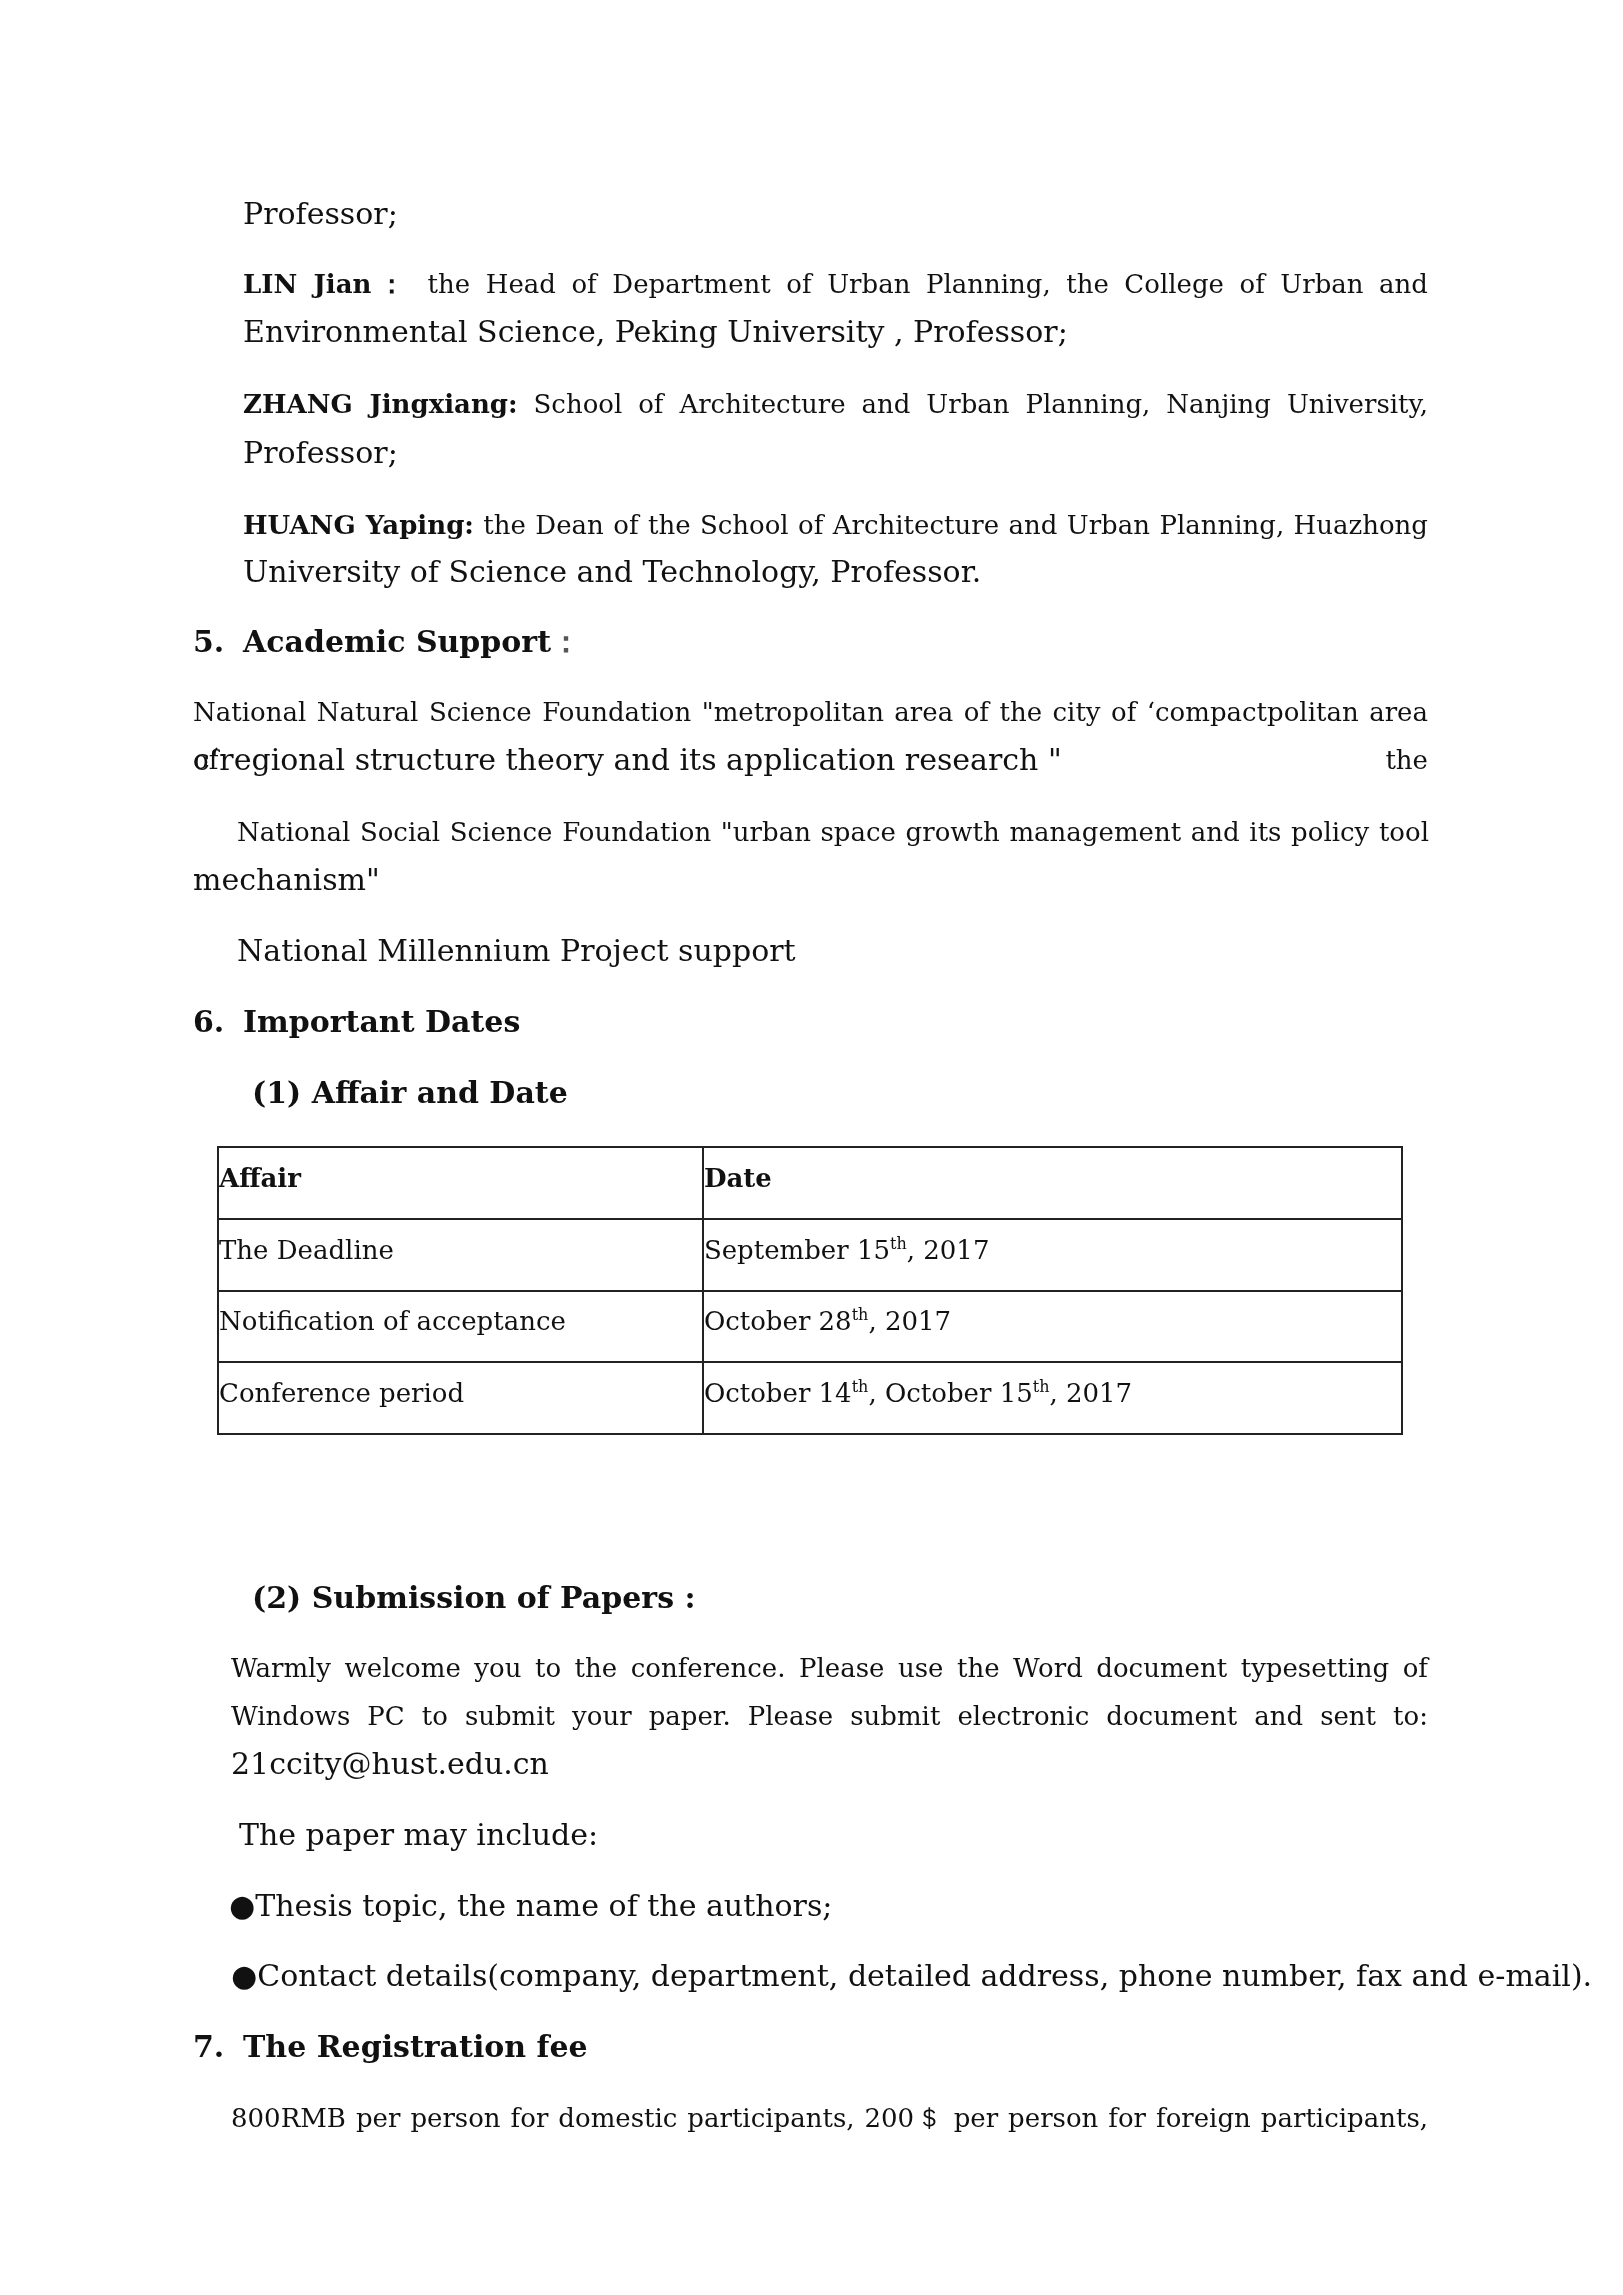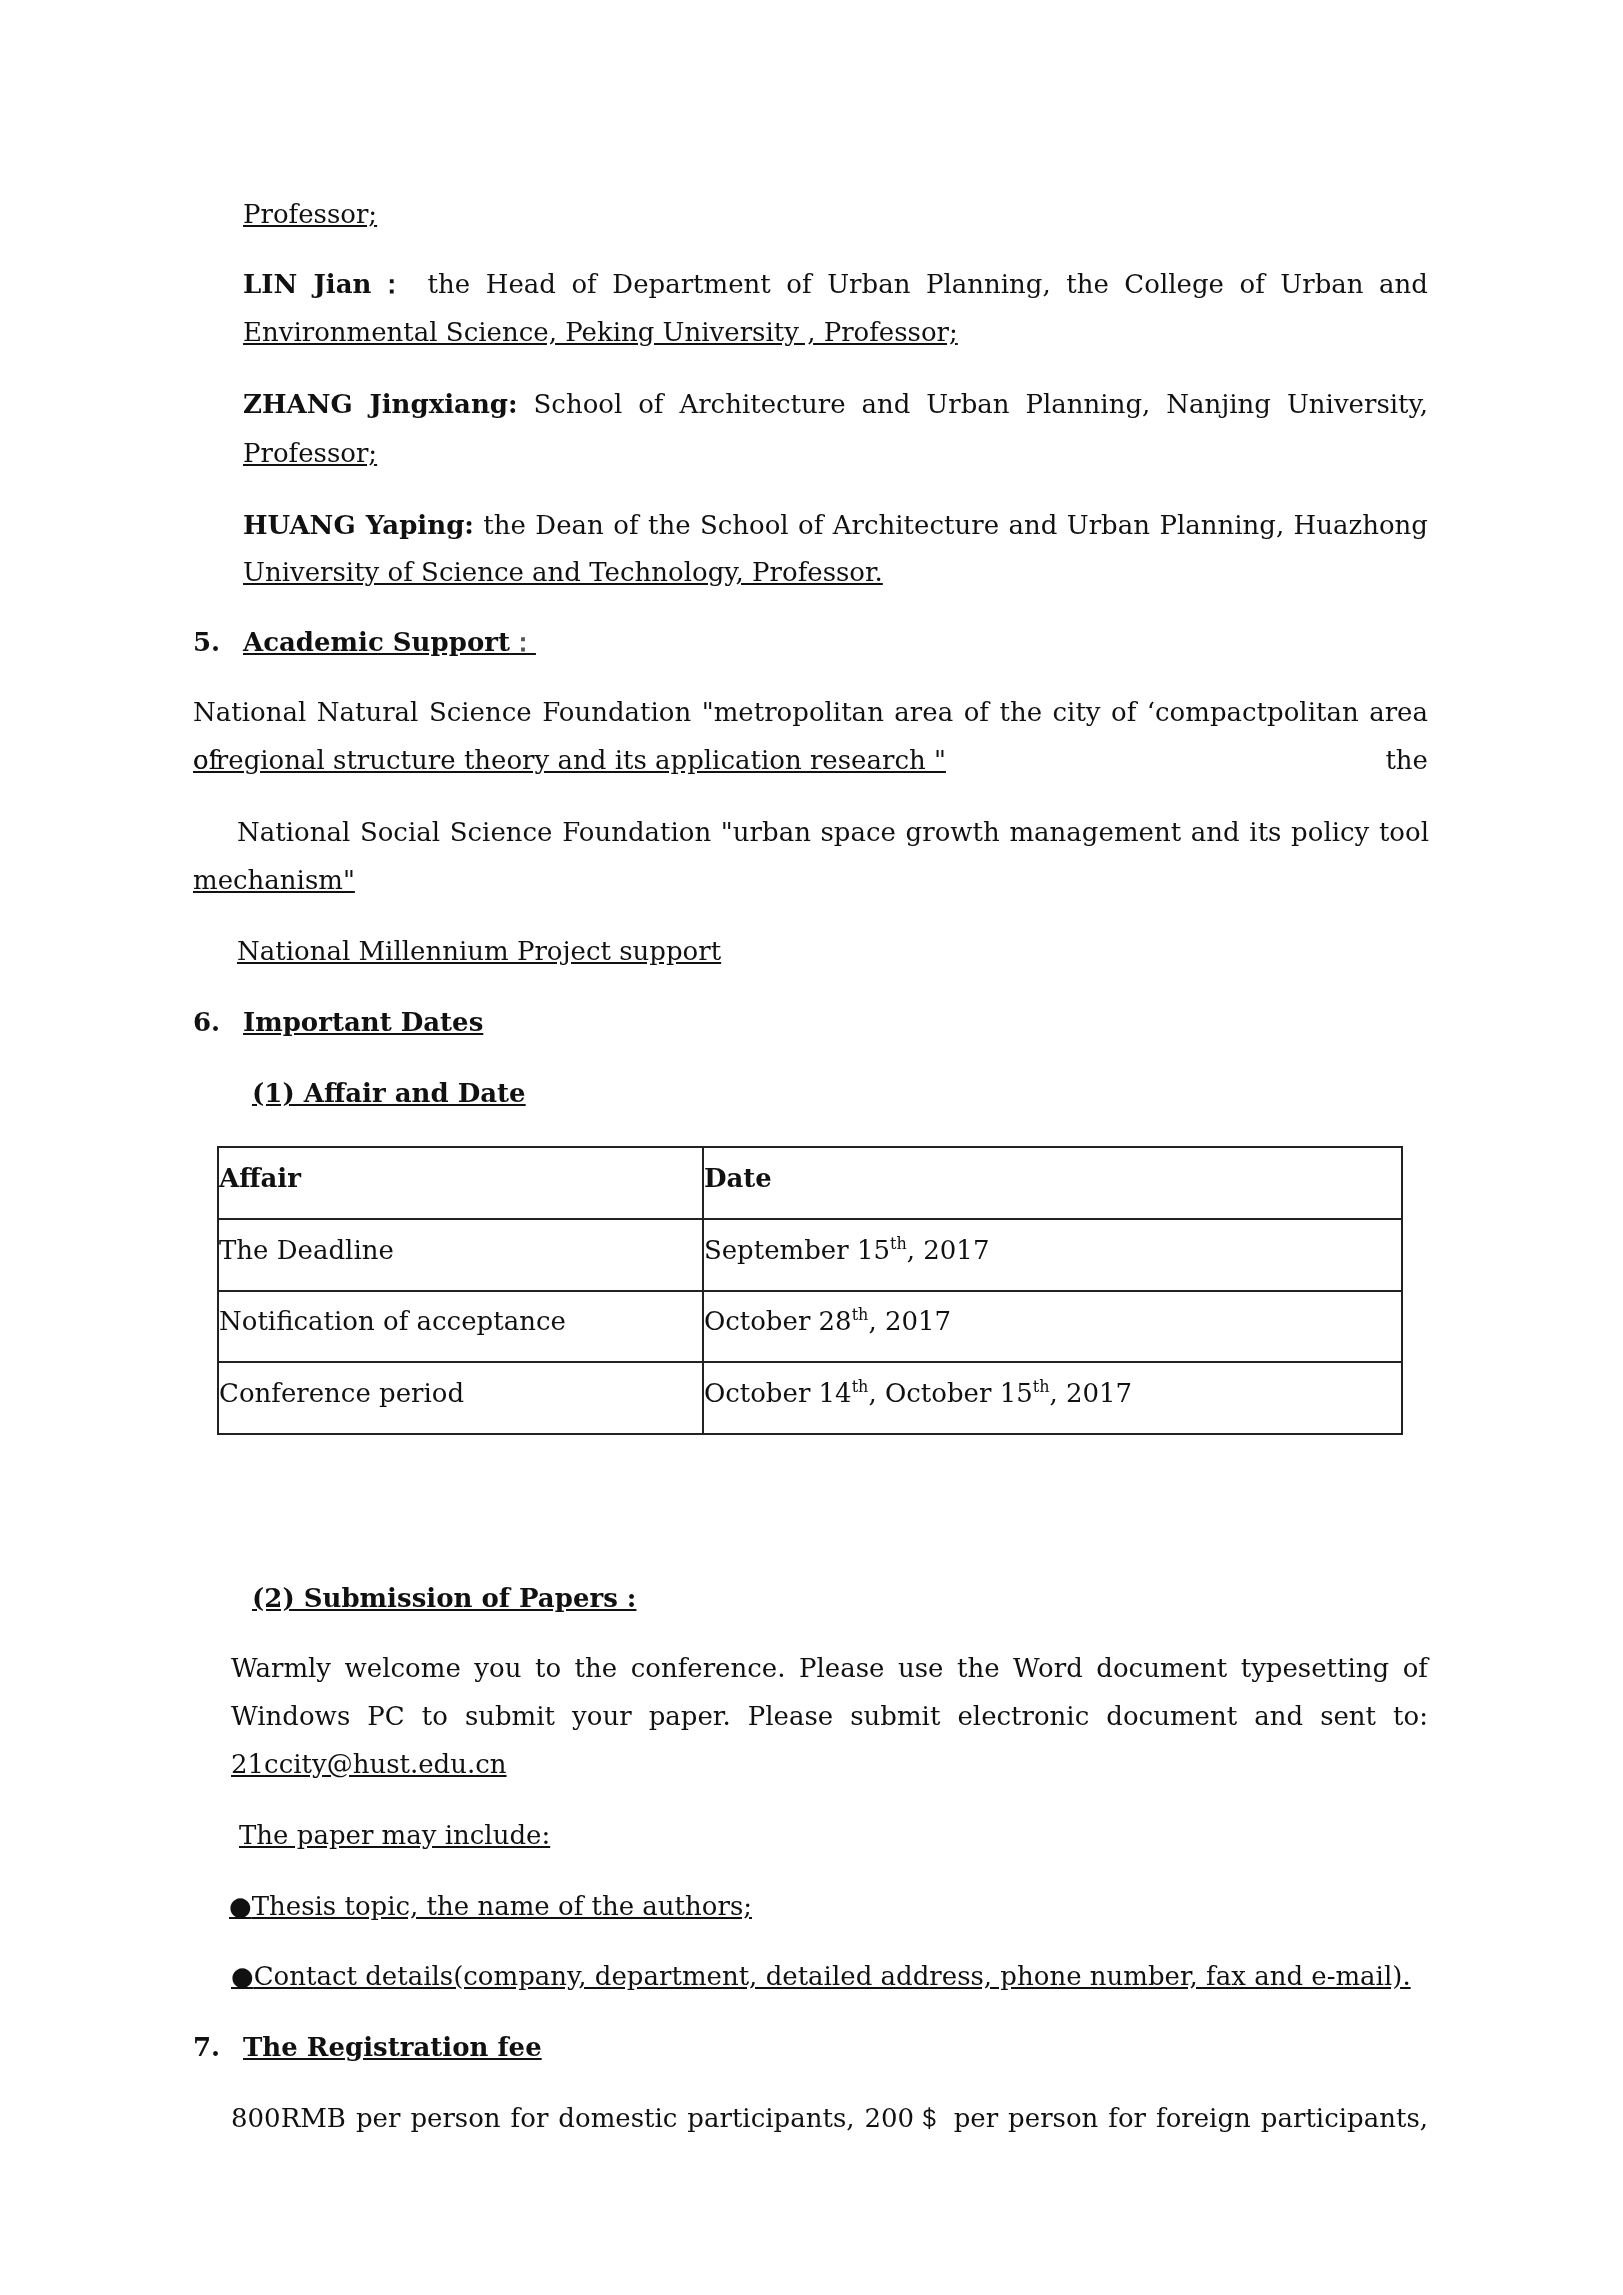--- a/index.html
+++ b/index.html
@@ -3,24 +3,23 @@
 <meta charset="utf-8">
 <style>
   html, body { margin: 0; padding: 0; background: #ffffff; }
   body {
     width: 1623px; height: 2295px; position: relative; overflow: hidden;
     font-family: "DejaVu Serif", "Liberation Serif", serif;
     color: #111111;
   }
   .line {
     position: absolute;
-    font-size: 26px;
+    font-size: 30px;
     line-height: 48px;
     white-space: nowrap;
-    text-decoration: underline;
   }
   .just {
     position: absolute;
     font-size: 26px;
     line-height: 48px;
     text-align: justify;
     text-align-last: left;
   }
   .just.full { text-align-last: justify; }
   b, .bold { font-weight: bold; }

